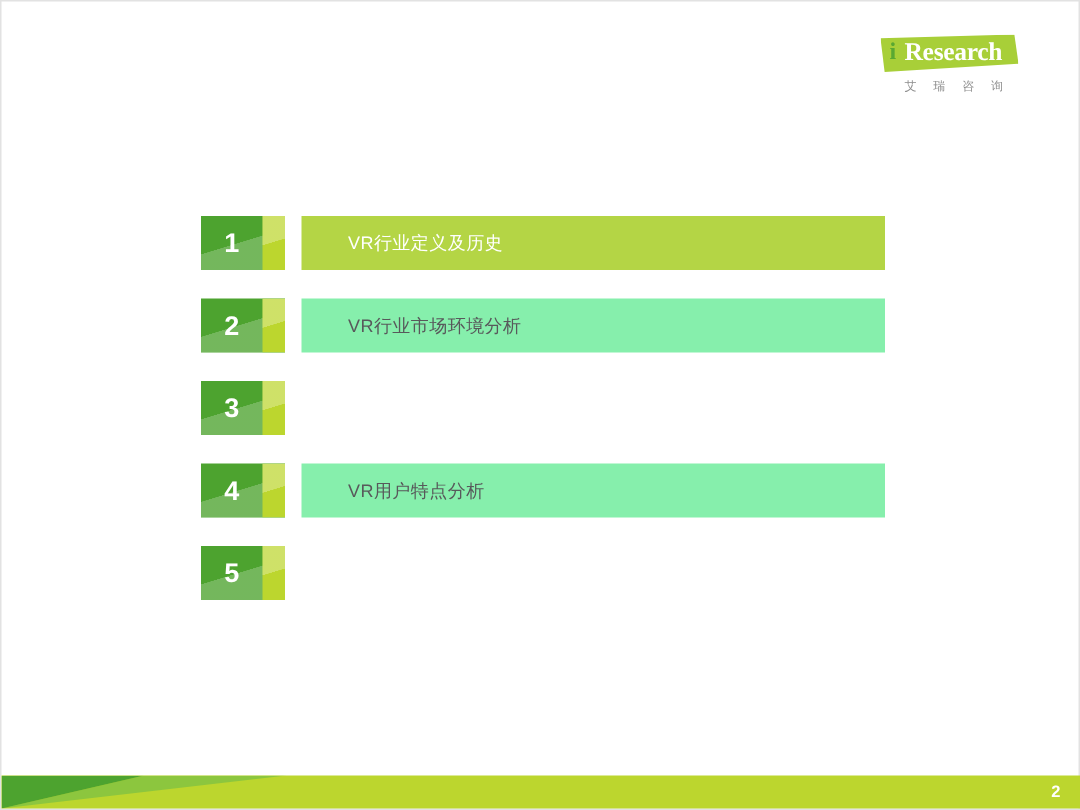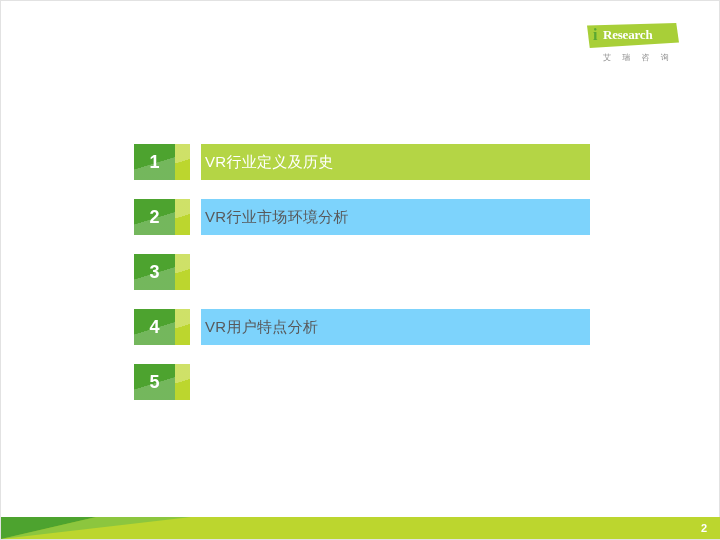--- a/index.html
+++ b/index.html
@@ -42,21 +42,21 @@
     font-size:16px;
     font-weight:bold;
     font-style:normal;
     line-height:18px;
     font-family:"Liberation Serif","DejaVu Serif",serif;
   }
   .logo-research {
     position:absolute;
     left:16px; top:3px;
     color:#ffffff;
-    font-size:13px;
+    font-size:17px;
     font-weight:bold;
     letter-spacing:-0.2px;
     line-height:18px;
     font-family:"Liberation Serif","DejaVu Serif",serif;
   }
   .logo-cn {
     position:absolute;
     left:16px;
     top:29px;
     width:88px;
@@ -118,28 +118,28 @@
     font-size:18px;
     font-weight:bold;
     z-index:3;
   }
 
   
   .text-bar {
     position:absolute;
     left:67px; top:0;
     width:389px; height:36px;
-    background:#7dd3fc;
+    background:#86efac;
     display:flex;
     align-items:center;
   }
   .text-bar.active { background:#b4d545; }
   .text-bar .label {
-    padding-left:4px;
-    font-size:15px;
+    padding-left:31px;
+    font-size:12px;
     color:#58595b;
     letter-spacing:0.3px;
   }
   .text-bar.active .label { color:#ffffff; }
 
   
   .footer {
     position:absolute;
     left:0; bottom:0;
     width:720px; height:22px;

